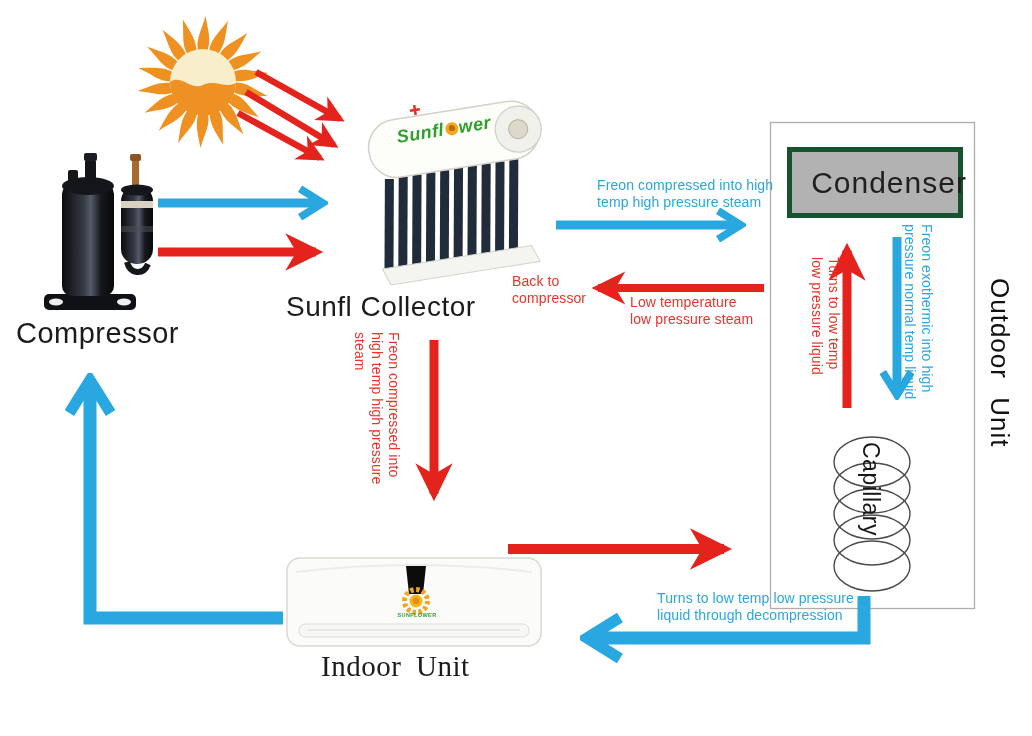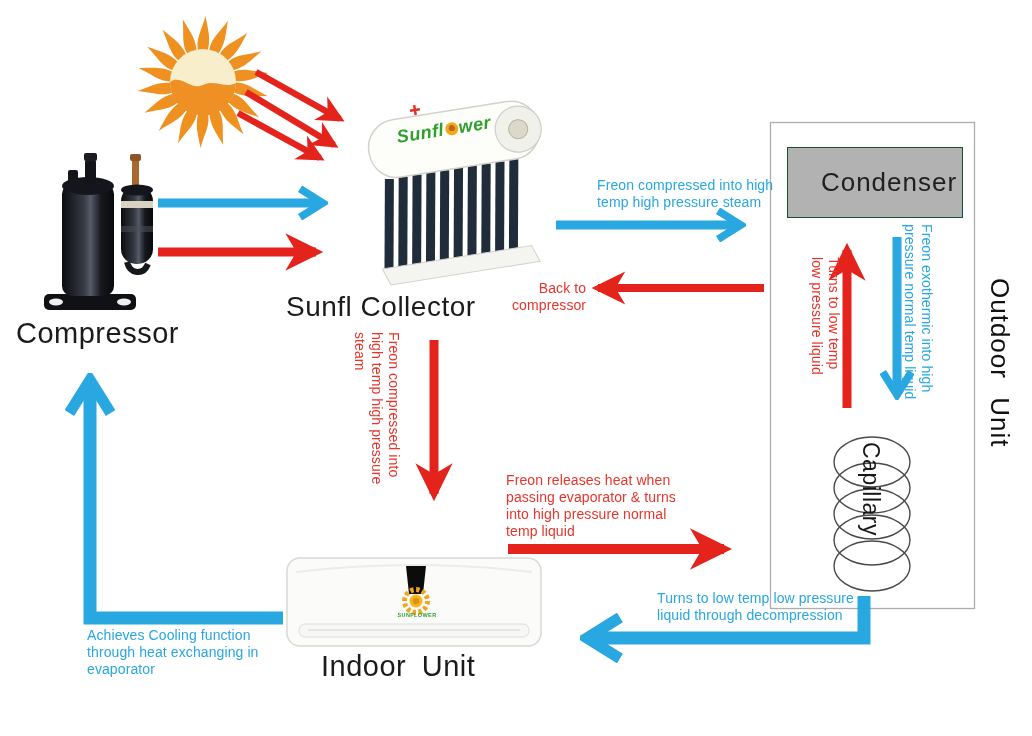--- a/index.html
+++ b/index.html
@@ -9,28 +9,28 @@
   svg.layer { position:absolute; left:0; top:0; }
 
   .ann { position:absolute; font-size:14px; line-height:1.22; white-space:pre-line; letter-spacing:.1px; }
   .blue { color:#29a7e0; }
   .red  { color:#e8352c; }
   .vt   { writing-mode:vertical-rl; }
 
   .biglabel { position:absolute; font-size:29px; color:#1b1b1b; letter-spacing:.5px; }
   .lbl-compressor { left:16px;  top:317px; }
   .lbl-solar      { left:286px; top:291px; font-size:28px; }
-  .lbl-indoor     { left:321px; top:650px; word-spacing:7px; }
+  .lbl-indoor     { left:321px; top:650px; word-spacing:7px;font-family:Liberation Serif, serif; }
 
   .condenser { position:absolute; left:787px; top:147px; width:176px; height:71px;
-               background:#b2b2b2; border:1px solid #14532d; display:flex; align-items:center;
-               justify-content:center; font-size:26px; color:#1f1f1f; letter-spacing:1px;padding-left:28px; }
+               background:#b2b2b2; border:5px solid #14532d; display:flex; align-items:center;
+               justify-content:center; font-size:30px; color:#1f1f1f; letter-spacing:1px;padding-left:28px; }
 
   .a-top-blue   { left:549px; top:177px; width:205px;margin-left:48px; }
-  .a-back       { left:512px; top:280px;text-align:right; }
+  .a-back       { left:512px; top:273px; }
   .a-lowtemp    { left:630px; top:294px; }
   .a-releases   { left:506px; top:472px; }
   .a-decomp     { left:633px; top:590px;margin-left:24px; }
   .a-cooling    { left:87px;  top:627px; }
 
   .v-steam  { right:630px; top:332px; height:186px; }
   .v-turns  { right:190px; top:257px; height:168px; }
   .v-exo    { right:97px;  top:224px; height:206px; }
 
   .v-capillary { position:absolute; right:148px; top:442px; height:154px;
@@ -194,30 +194,25 @@
   <div class="biglabel lbl-compressor">Compressor</div>
   <div class="biglabel lbl-solar">Sunfl Collector</div>
   <div class="biglabel lbl-indoor">Indoor Unit</div>
   <div class="v-outdoor vt">Outdoor Unit</div>
   <div class="v-capillary vt">Capillary</div>
 
   <div class="ann blue a-top-blue">Freon compressed into high
 temp high pressure steam</div>
   <div class="ann red a-back">Back to
 compressor</div>
+  <div class="ann red a-lowtemp">Low temperature
+low pressure steam</div>
   <div class="ann red vt v-steam">Freon compressed into
 high temp high pressure
 steam</div>
-  <div class="ann red a-releases">Freon releases heat when
-passing evaporator &amp; turns
-into high pressure normal
-temp liquid</div>
   <div class="ann red vt v-turns">Turns to low temp
 low pressure liquid</div>
   <div class="ann blue vt v-exo">Freon exothermic into high
 pressure normal  temp liquid</div>
   <div class="ann blue a-decomp">Turns to low temp low pressure
 liquid through decompression</div>
-  <div class="ann blue a-cooling">Achieves Cooling function
-through heat exchanging in
-evaporator</div>
 
 </div>
 
 </body></html>

